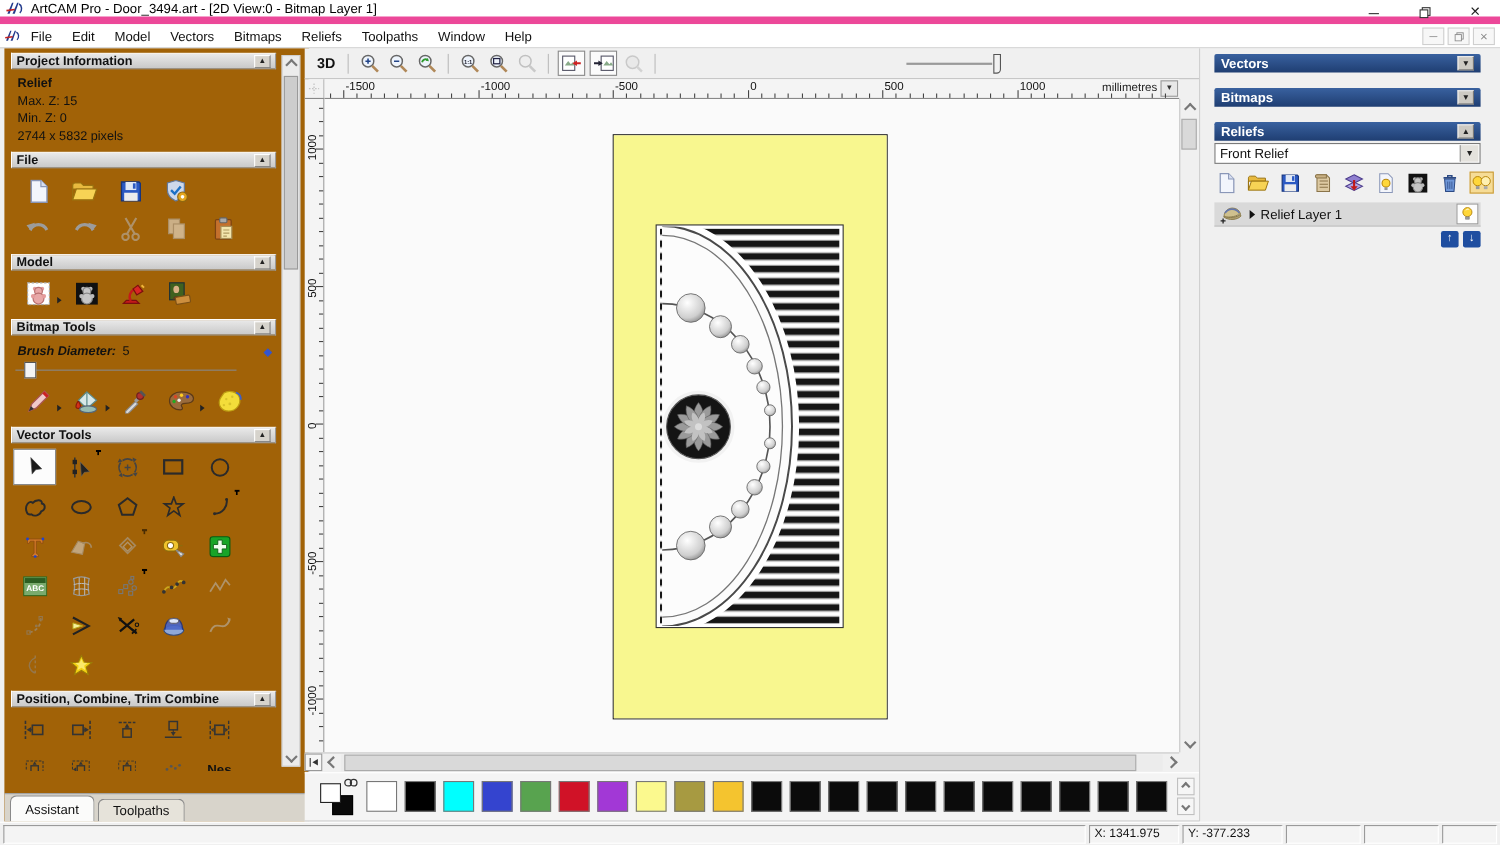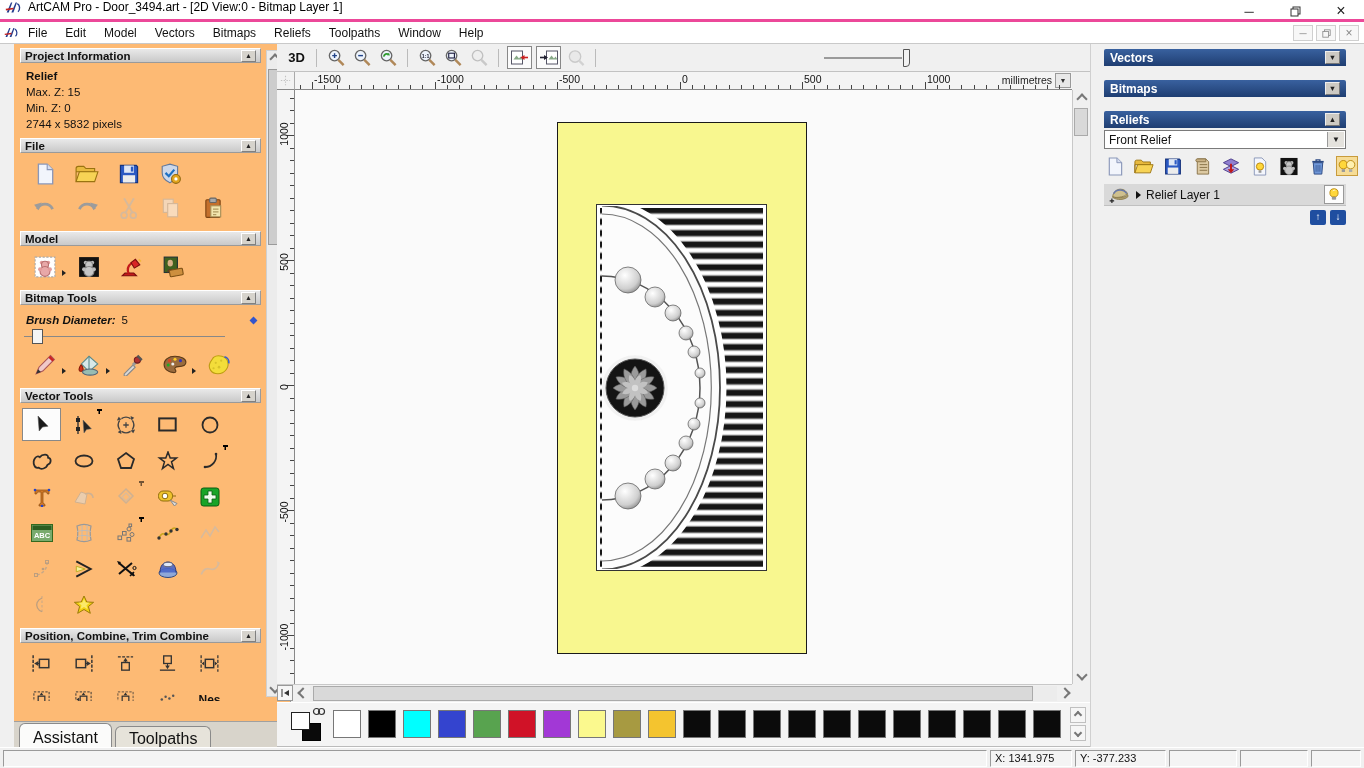--- a/index.html
+++ b/index.html
@@ -1,29 +1,29 @@
 <!DOCTYPE html>
 <html><head>
 <meta charset="utf-8">
 <style>
 *{box-sizing:border-box;margin:0;padding:0}
 html,body{width:1364px;height:768px;overflow:hidden}
 body{font-family:"Liberation Sans",sans-serif;font-size:12px;color:#111;background:#f0f0f0;position:relative}
-.titlebar{height:22px;background:#fff;display:flex;padding-left:5px;gap:6px;position:relative;border-bottom:3px solid #ec4899}
+.titlebar{height:22px;background:#fff;display:flex;align-items:center;padding-left:5px;gap:6px;position:relative;border-bottom:7px solid #ec4899}
 .title-text{font-size:12px;color:#000}
 .win-controls{position:absolute;right:0;top:0;height:22px;display:flex}
 .win-btn{width:46px;height:22px;display:flex;align-items:center;justify-content:center;color:#222;font-size:13px}
 .menubar{height:22px;background:#fff;display:flex;align-items:center;padding-left:4px;border-bottom:1px solid #c9c9c9;position:relative}
 .menu-item{padding:3px 9px;cursor:default}
 .mdi-controls{position:absolute;right:5px;top:3px;display:flex;gap:3px}
 .mdi-btn{width:20px;height:16px;border:1px solid #cfcfcf;background:#f7f7f7;color:#888;font-size:10px;display:flex;align-items:center;justify-content:center}
 .logo{width:17px;height:15px;display:inline-block}
 .logo svg{width:100%;height:100%}
 
-.left-panel{position:absolute;left:14px;top:44px;width:277px;bottom:21px;background:#fdba74;border-right:1px solid #9a9a9a;overflow:hidden}
+.left-panel{position:absolute;left:4px;top:44px;width:277px;bottom:21px;background:#a16207;border-right:1px solid #9a9a9a;overflow:hidden}
 .lp-content{position:absolute;left:0;top:0;right:25px;bottom:26px;overflow:hidden}
 .sec-hdr{height:15px;margin:4px 4px 0 6px;background:linear-gradient(#e9e9e9,#c9c9c9);border:1px solid #fff;border-right-color:#9a9a9a;border-bottom-color:#9a9a9a;display:flex;align-items:center;padding:0 4px;font-weight:bold;font-size:11.5px}
 .sec-hdr .sp{flex:1}
 .collapse-btn{width:15px;height:12px;background:#d6d3cc;border:1px solid #fff;border-right-color:#808080;border-bottom-color:#808080;font-size:7px;line-height:10px;text-align:center;color:#222}
 .pi-grid{display:flex;padding:5px 0 2px 12px;font-size:11.5px;line-height:16px}
 .pi-col1{width:106px}.pi-col2{flex:1}
 .pi-b{font-weight:bold}
 .pi-pixels{padding:0 0 4px 12px;font-size:11.5px}
 .icon-row{display:flex;align-items:center;padding:8px 0 6px 18px}
 .icon-row .tool{width:26px;height:26px;display:flex;align-items:center;justify-content:center;position:relative;margin-right:16px}
@@ -47,21 +47,21 @@
 .pgrid .tool{width:39px;height:33px;display:flex;align-items:center;justify-content:center;position:relative}
 .pgrid .ic{width:23px;height:19px}
 .ttxt{font-weight:bold;font-size:12px;color:#111}
 .lp-scrollbar{position:absolute;right:7px;top:6px;bottom:50px;width:17px;background:#ececec;border:1px solid #d0d0d0}
 .chev{width:8px;height:8px;border-left:2px solid #777;border-top:2px solid #777;display:inline-block}
 .chev.up{transform:rotate(45deg)}.chev.down{transform:rotate(225deg)}
 .chev.left{transform:rotate(-45deg)}.chev.right{transform:rotate(135deg)}
 .sb-btn{position:absolute;left:0;width:15px;height:16px;display:flex;align-items:center;justify-content:center}
 .lp-thumb{position:absolute;left:1px;top:18px;width:13px;height:176px;background:#cdcdcd;border:1px solid #9a9a9a}
 .tabbar{position:absolute;left:0;bottom:0;height:26px;width:100%;background:#d8d4cb;border-top:1px solid #a0a0a0;display:flex;align-items:flex-end;padding-left:5px;gap:3px}
-.tab{border:1px solid #8a8a8a;border-bottom:none;border-radius:6px 6px 0 0;padding:3px 13px 2px;background:#e6e3da;height:21px;font-size:16px}
+.tab{border:1px solid #8a8a8a;border-bottom:none;border-radius:6px 6px 0 0;padding:3px 13px 2px;background:#e6e3da;height:21px;font-size:12px}
 .tab.active{background:#fbfbfa;height:24px;padding-top:5px}
 
 .toolbar2d{position:absolute;left:277px;top:44px;width:813px;height:28px;background:#f0f0f0;border-bottom:1px solid #c2c2c2;display:flex;align-items:center;padding-left:7px}
 .toolbar2d .tool{width:25px;height:23px;display:flex;align-items:center;justify-content:center;position:relative;margin-right:1px}
 .toolbar2d .tool.framed{border:1px solid #888;background:#fbfbfb;margin:0 2px}
 .toolbar2d .ic{width:20px;height:19px}
 .toolbar2d .ttxt{font-size:13px}
 .vsep{width:1px;height:18px;background:#bbb;margin:0 6px}
 .tslider{position:relative;width:86px;height:20px;margin-left:6px}
 .tslider .track{position:absolute;left:0;right:8px;top:9px;height:2px;background:#9a9a9a}

